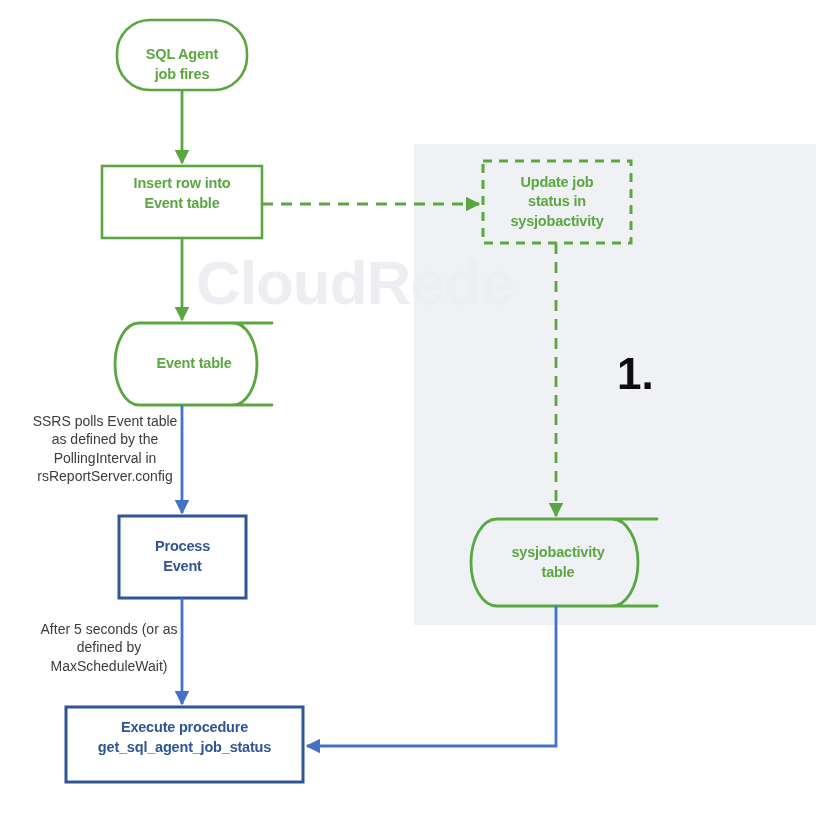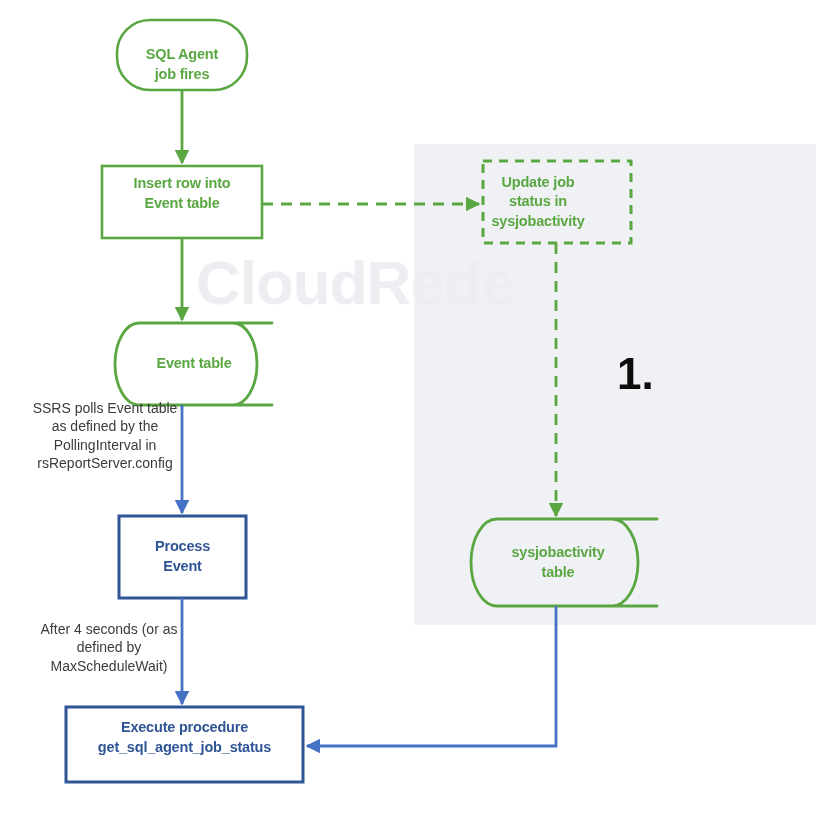--- a/index.html
+++ b/index.html
@@ -128,39 +128,39 @@
   </svg>
 
   <div class="watermark" style="left:196px; top:252px;">CloudRede</div>
 
   <div class="node-label lbl-green" style="left:117px; top:20px; width:130px; height:90px;text-align:center;">SQL Agent
 job fires</div>
 
   <div class="node-label lbl-green" style="left:102px; top:166px; width:160px; height:55px;">Insert row into
 Event table</div>
 
-  <div class="node-label lbl-green" style="left:464px; top:161px; width:148px; height:82px;">Update job
+  <div class="node-label lbl-green" style="left:483px; top:161px; width:148px; height:82px;">Update job
 status in
 sysjobactivity</div>
 
   <div class="node-label lbl-green" style="left:139px; top:323px; width:110px; height:82px;">Event table</div>
 
   <div class="node-label lbl-blue" style="left:119px; top:516px; width:127px; height:82px;">Process
 Event</div>
 
   <div class="node-label lbl-green" style="left:497px; top:519px; width:122px; height:87px;">sysjobactivity
 table</div>
 
   <div class="node-label lbl-blue" style="left:66px; top:707px; width:237px; height:61px;">Execute procedure
 get_sql_agent_job_status</div>
 
-  <div class="annot" style="left:6px; top:399px; width:198px;">SSRS polls Event table
+  <div class="annot" style="left:6px; top:412px; width:198px;">SSRS polls Event table
 as defined by the
 PollingInterval in
 rsReportServer.config</div>
 
-  <div class="annot" style="left:14px; top:620px; width:190px;">After 4 seconds (or as
+  <div class="annot" style="left:14px; top:620px; width:190px;">After 5 seconds (or as
 defined by
 MaxScheduleWait)</div>
 
   <div class="step-num" style="left:617px; top:352px;">1.</div>
 
 </div>
 
 </body></html>

